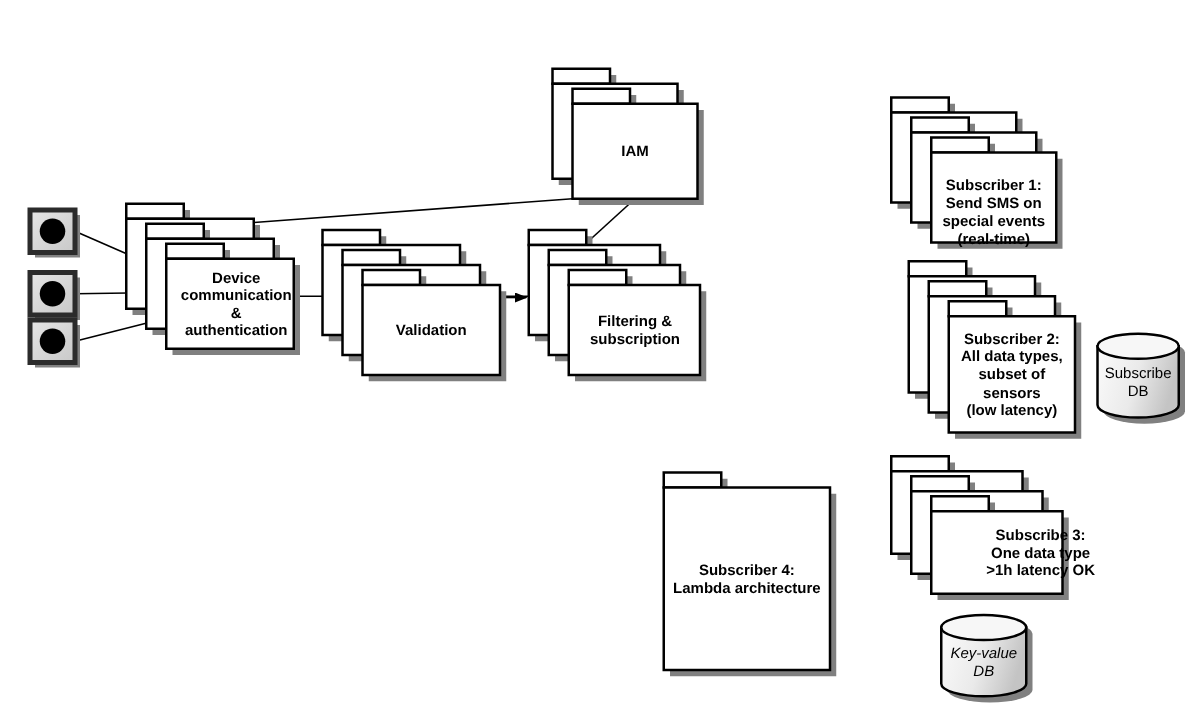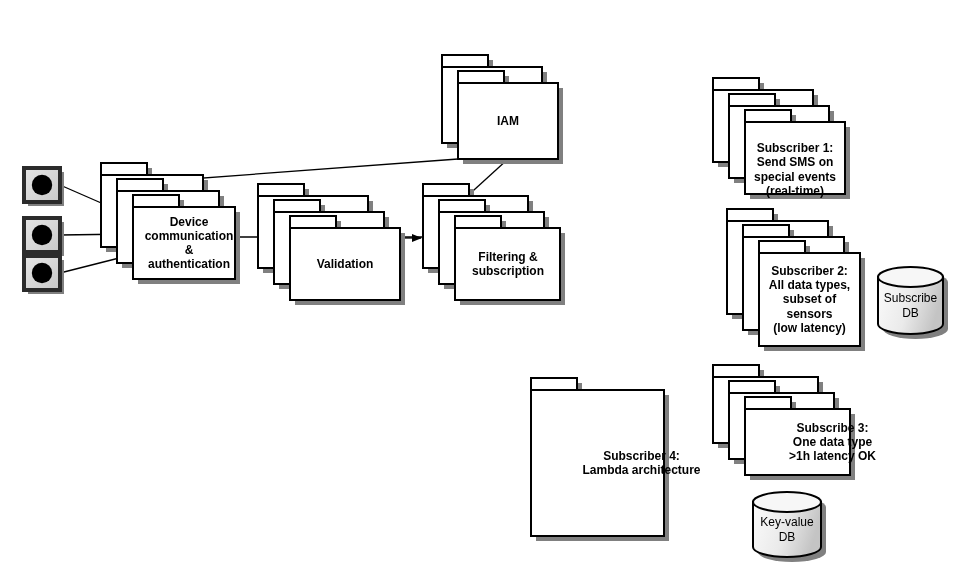--- a/index.html
+++ b/index.html
@@ -182,25 +182,25 @@
 subset of
 sensors
 (low latency)</div>
       </div>
       <div class="node" style="left: 745px; top: 409px; width: 105px; height: 66px;">
         <div class="lbl" style="font-size: 12px; margin-left: 35px;">Subscribe 3:
 One data type
 &gt;1h latency OK</div>
       </div>
       <div class="node" style="left: 531px; top: 390px; width: 133px; height: 146px;">
-        <div class="lbl" style="font-size: 12px; padding-left: 44px;">Subscriber 4:
+        <div class="lbl" style="font-size: 12px;">Subscriber 4:
 Lambda architecture</div>
       </div>
       <div class="node" style="left: 878px; top: 277px; width: 65px; height: 57px;">
         <div class="lbl" style="font-size: 12px; font-weight: normal;">Subscribe
 DB</div>
       </div>
-      <div class="node" style="left: 753px; top: 502px; width: 68px; height: 55px;">
+      <div class="node" style="left: 753px; top: 502px; width: 68px; height: 55px; font-style: italic;">
         <div class="lbl" style="font-size: 12px; font-weight: normal;">Key-value
 DB</div>
       </div>
     </div>
 </div>
 
 </body></html>

